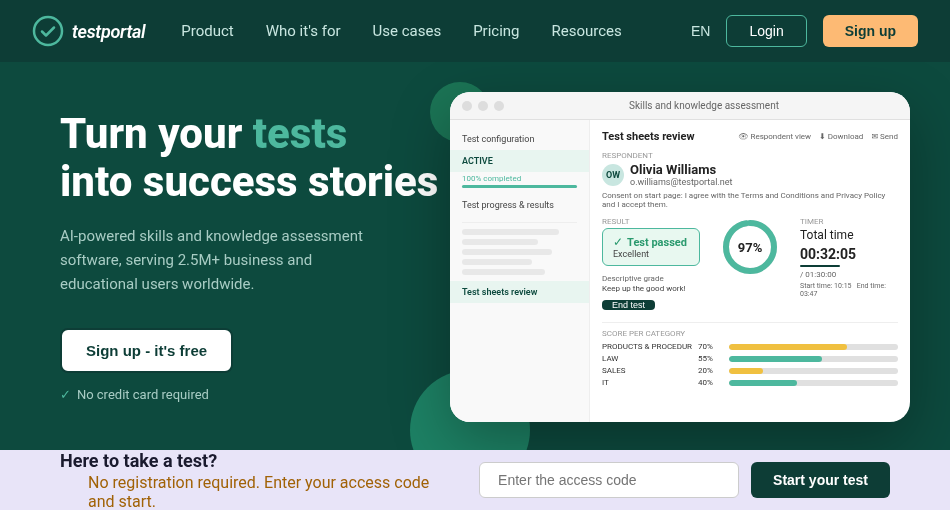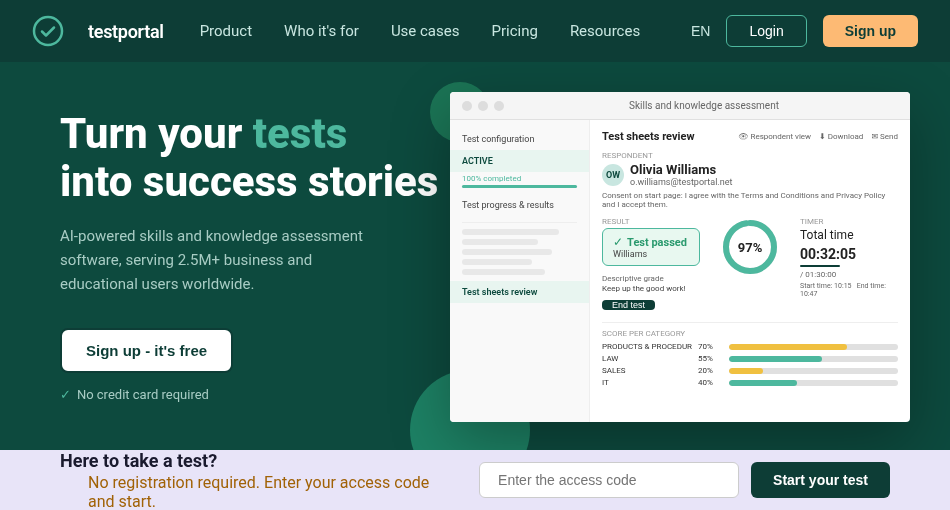--- a/index.html
+++ b/index.html
@@ -10,23 +10,24 @@
       background: #0d3d36;
       display: flex;
       align-items: center;
       padding: 0 32px;
       height: 62px;
       gap: 0;
     }
     .logo {
       display: flex;
       align-items: center;
-      gap: 24px;
+      gap: 8px;
       margin-right: 36px;
       text-decoration: none;
+      font-style: italic;
     }
     .logo-icon {
       width: 32px;
       height: 32px;
     }
     .logo-text {
       color: #fff;
       font-size: 18px;
       font-weight: 600;
       letter-spacing: -0.3px;
@@ -169,21 +170,21 @@
     .hero-mockup {
       position: absolute;
       right: 40px;
       top: 30px;
       width: 460px;
       height: 330px;
       z-index: 3;
     }
     .mockup-window {
       background: #fff;
-      border-radius: 4px;
+      border-radius: 20px;
       box-shadow: 0 20px 60px rgba(0,0,0,0.3);
       overflow: hidden;
       width: 100%;
       height: 100%;
       display: flex;
       flex-direction: column;
     }
     .mockup-header {
       background: #f5f5f5;
       padding: 8px 12px;
@@ -528,21 +529,21 @@
 
           <div style="display:flex;gap:10px;align-items:flex-start;">
 
             <div style="flex:1;">
               <div class="mock-label">RESULT</div>
               <div class="mock-passed">
                 <div style="display:flex;align-items:center;gap:4px;">
                   <span style="color:#2a9a6e;font-size:12px;">✓</span>
                   <span class="mock-passed-text">Test passed</span>
                 </div>
-                <div class="mock-grade">Williams</div>
+                <div class="mock-grade">Excellent</div>
               </div>
               <div style="font-size:8px;color:#666;">Descriptive grade</div>
               <div style="font-size:8px;color:#444;margin-top:1px;">Keep up the good work!</div>
               <button class="mock-endtest-btn">End test</button>
             </div>
 
             <div class="mock-circle-wrap">
               <div class="circle-chart">
                 <svg width="60" height="60" viewBox="0 0 60 60">
                   <circle cx="30" cy="30" r="24" fill="none" stroke="#e0e0e0" stroke-width="6"></circle>
@@ -556,21 +557,21 @@
               <div class="mock-label">TIMER</div>
               <div class="mock-timer-title">Total time</div>
               <div class="mock-timer-value">00:32:05</div>
               <div class="mock-timer-divider"></div>
               <div class="mock-timer-sub">/ 01:30:00</div>
               <div style="font-size:7px;color:#666;margin-top:3px;">
                 <span>Start time</span>:
                 <span>10:15</span>
                 &nbsp;
                 <span>End time</span>:
-                <span>10:47</span>
+                <span>03:47</span>
               </div>
             </div>
           </div>
 
           <div class="mock-scores">
             <div class="mock-score-label">SCORE PER CATEGORY</div>
             <div class="mock-score-row">
               <div class="mock-score-name">PRODUCTS &amp; PROCEDURES</div>
               <div class="mock-score-pct">70%</div>
               <div class="mock-score-bar-bg">

